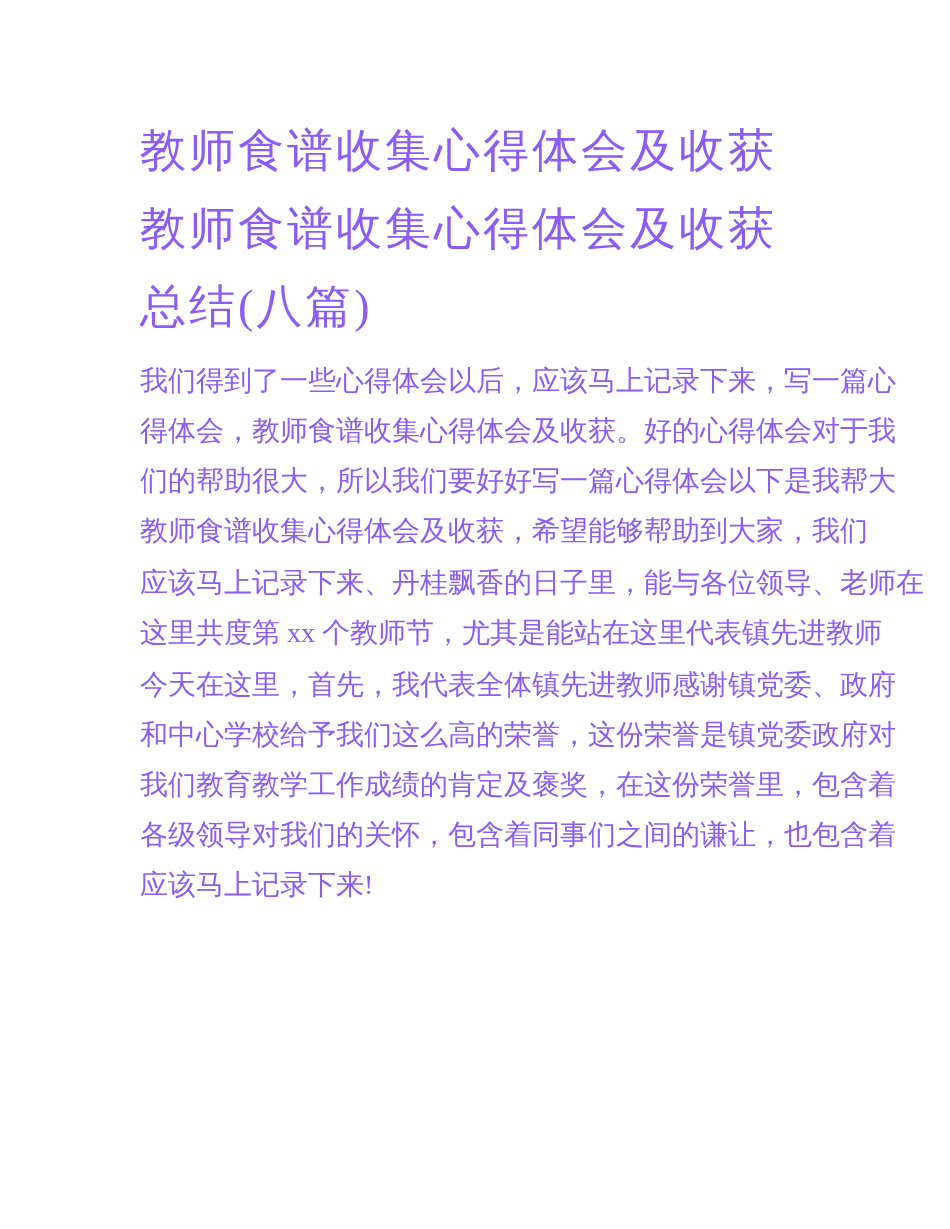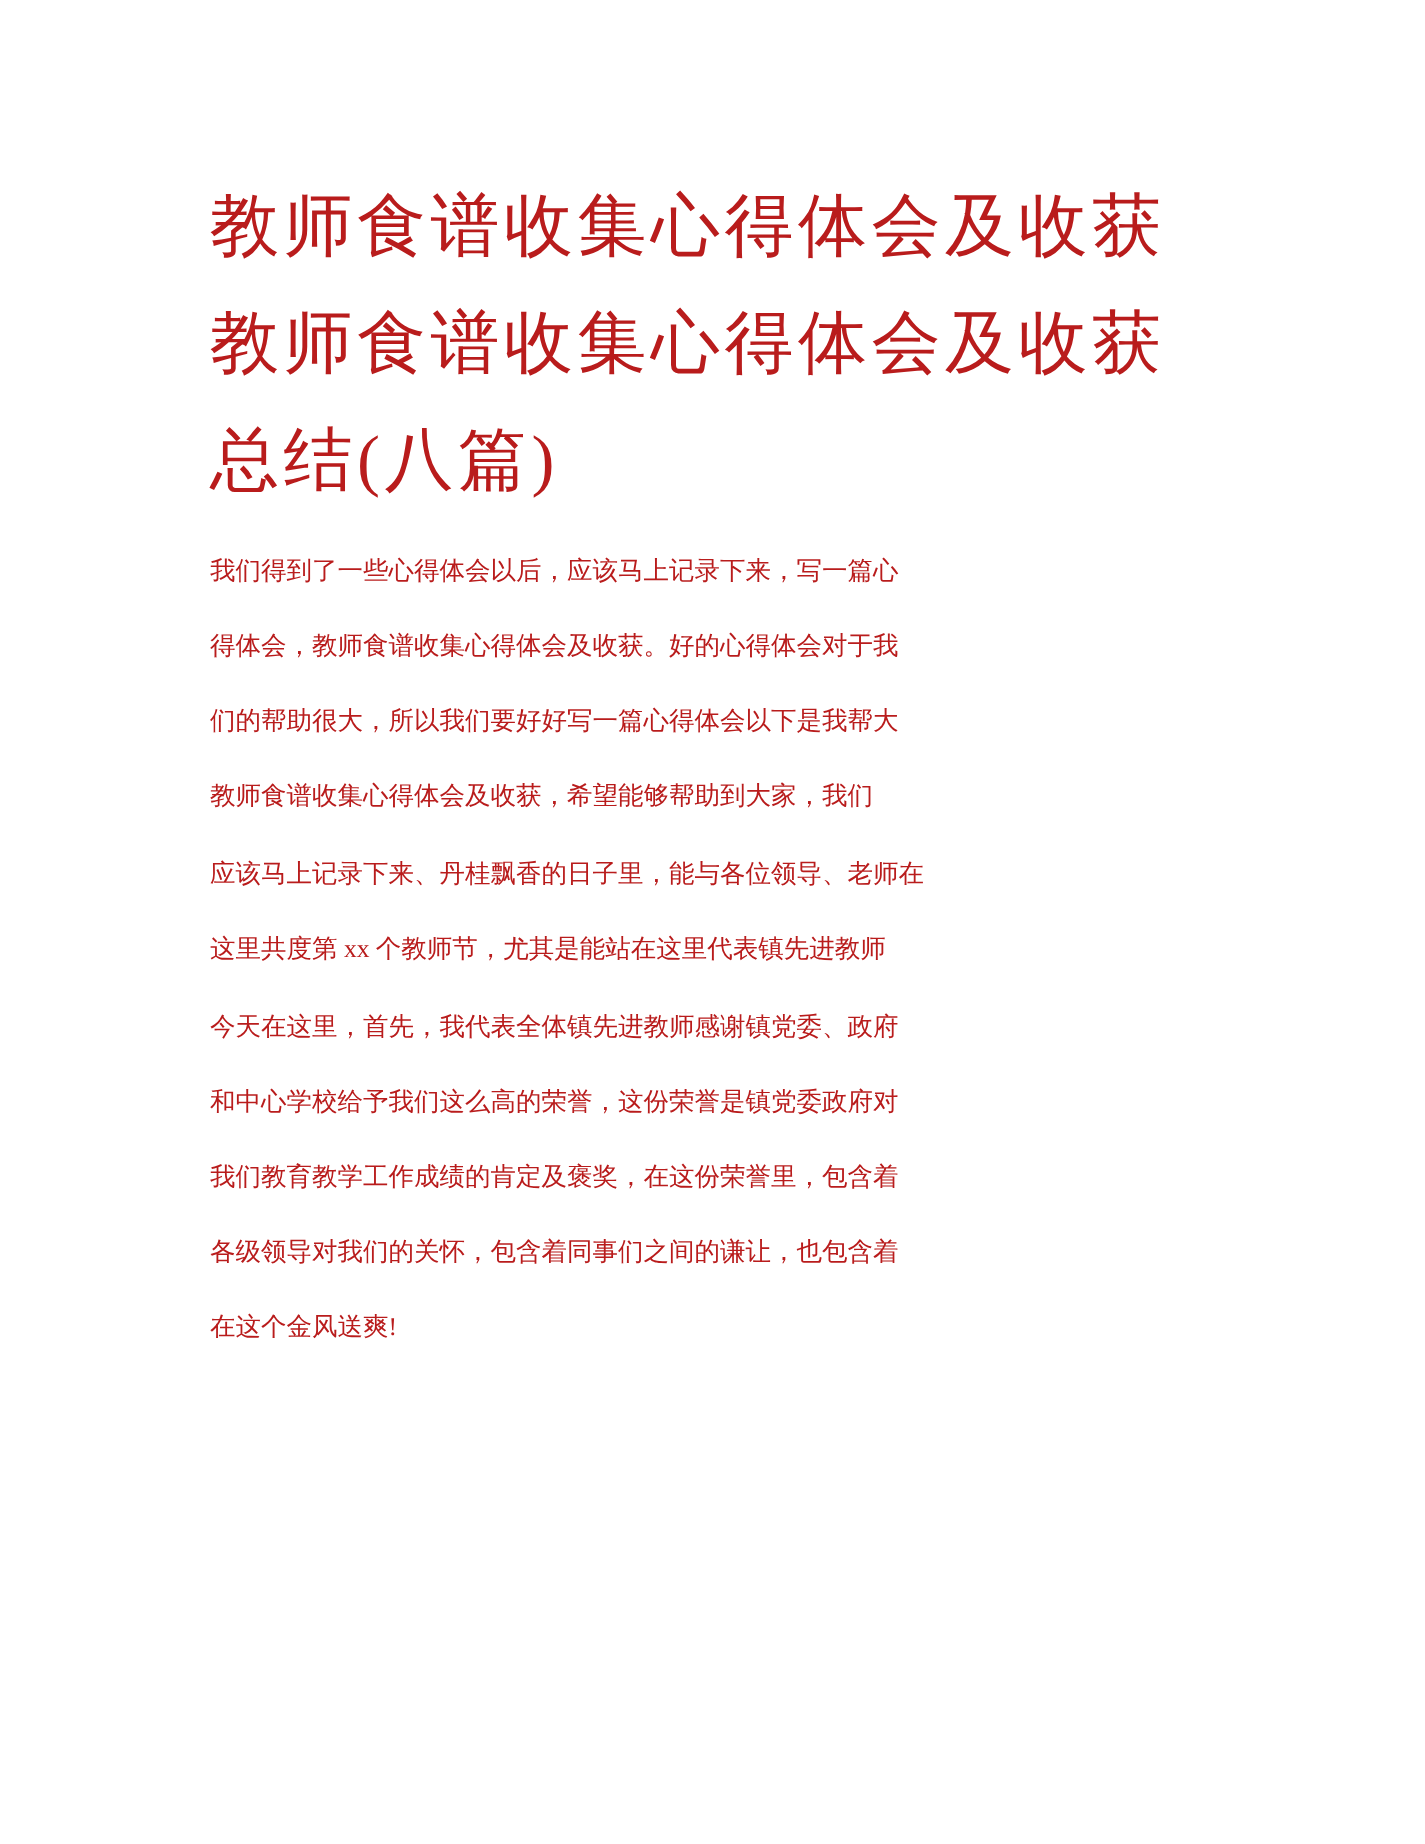--- a/index.html
+++ b/index.html
@@ -5,21 +5,21 @@
   html, body {
     margin: 0;
     padding: 0;
     background: #ffffff;
   }
   .page {
     position: relative;
     width: 950px;
     height: 925px;
     background: #ffffff;
-    color: #b91c1c;
+    color: #8b5cf6;
     font-family: "Liberation Serif", "DejaVu Serif", serif;
     overflow: hidden;
   }
   .content {
     position: absolute;
     left: 140px;
     top: 112px;
     width: 672px;
   }
   .doc-title {
@@ -34,21 +34,21 @@
     white-space: nowrap;
   }
   .doc-body {
     margin-top: 10px;
   }
   .paragraph {
     margin: 0 0 2px 0;
     padding: 0;
   }
   .paragraph .text-line {
-    font-size: 17px;
+    font-size: 28px;
     line-height: 50px;
     white-space: nowrap;
   }
 </style>
 </head>
 <body>
 
 <div class="page">
   <div class="content">
     <h1 class="doc-title">
@@ -65,17 +65,17 @@
         </div>
         <div class="paragraph">
           <div class="text-line">应该马上记录下来、丹桂飘香的日子里，能与各位领导、老师在</div>
           <div class="text-line">这里共度第 xx 个教师节，尤其是能站在这里代表镇先进教师</div>
         </div>
         <div class="paragraph">
           <div class="text-line">今天在这里，首先，我代表全体镇先进教师感谢镇党委、政府</div>
           <div class="text-line">和中心学校给予我们这么高的荣誉，这份荣誉是镇党委政府对</div>
           <div class="text-line">我们教育教学工作成绩的肯定及褒奖，在这份荣誉里，包含着</div>
           <div class="text-line">各级领导对我们的关怀，包含着同事们之间的谦让，也包含着</div>
-          <div class="text-line">在这个金风送爽!</div>
+          <div class="text-line">应该马上记录下来!</div>
         </div>
       </div>
   </div>
 </div>
 
 </body></html>

